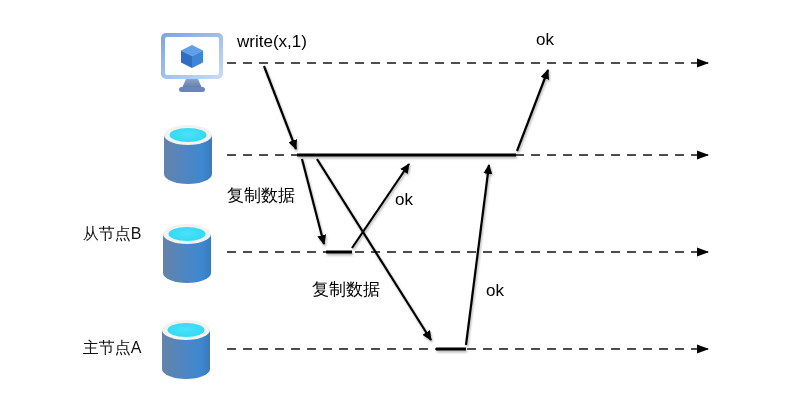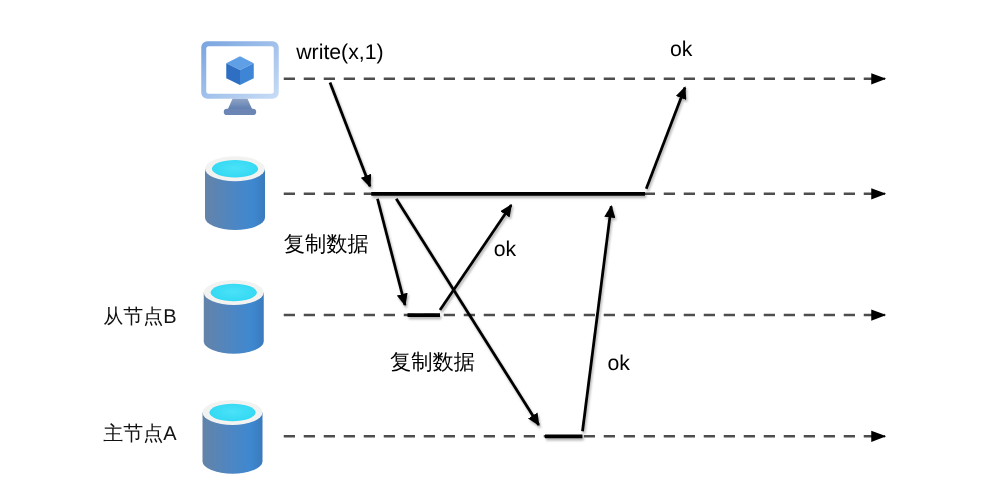--- a/index.html
+++ b/index.html
@@ -70,21 +70,21 @@
     <g stroke="#000" stroke-width="2.2" fill="none" filter="url(#softShadow)">
       <line x1="264" y1="66" x2="296" y2="149" marker-end="url(#arrowBlack)"></line>
       <line x1="302" y1="159" x2="324" y2="244" marker-end="url(#arrowBlack)"></line>
       <line x1="317" y1="159" x2="431" y2="340" marker-end="url(#arrowBlack)"></line>
       <line x1="352" y1="248" x2="409" y2="164" marker-end="url(#arrowBlack)"></line>
       <line x1="466" y1="345" x2="489" y2="165" marker-end="url(#arrowBlack)"></line>
       <line x1="517" y1="151" x2="548" y2="70" marker-end="url(#arrowBlack)"></line>
     </g>
   </svg>
 
-  <div class="row-label" style="top:244px;">从节点B</div>
+  <div class="row-label" style="top:224px;">从节点B</div>
   <div class="row-label" style="top:338px;">主节点A</div>
 
   <div class="icon-box" style="left:160px; top:32px;">
     <svg width="64" height="62" viewBox="0 0 64 62">
       <defs>
         <linearGradient id="frameG" x1="0" y1="0" x2="1" y2="1">
           <stop offset="0" stop-color="#79a4e0"></stop>
           <stop offset="1" stop-color="#c9ddf6"></stop>
         </linearGradient>
         <linearGradient id="standG" x1="0" y1="0" x2="0" y2="1">

